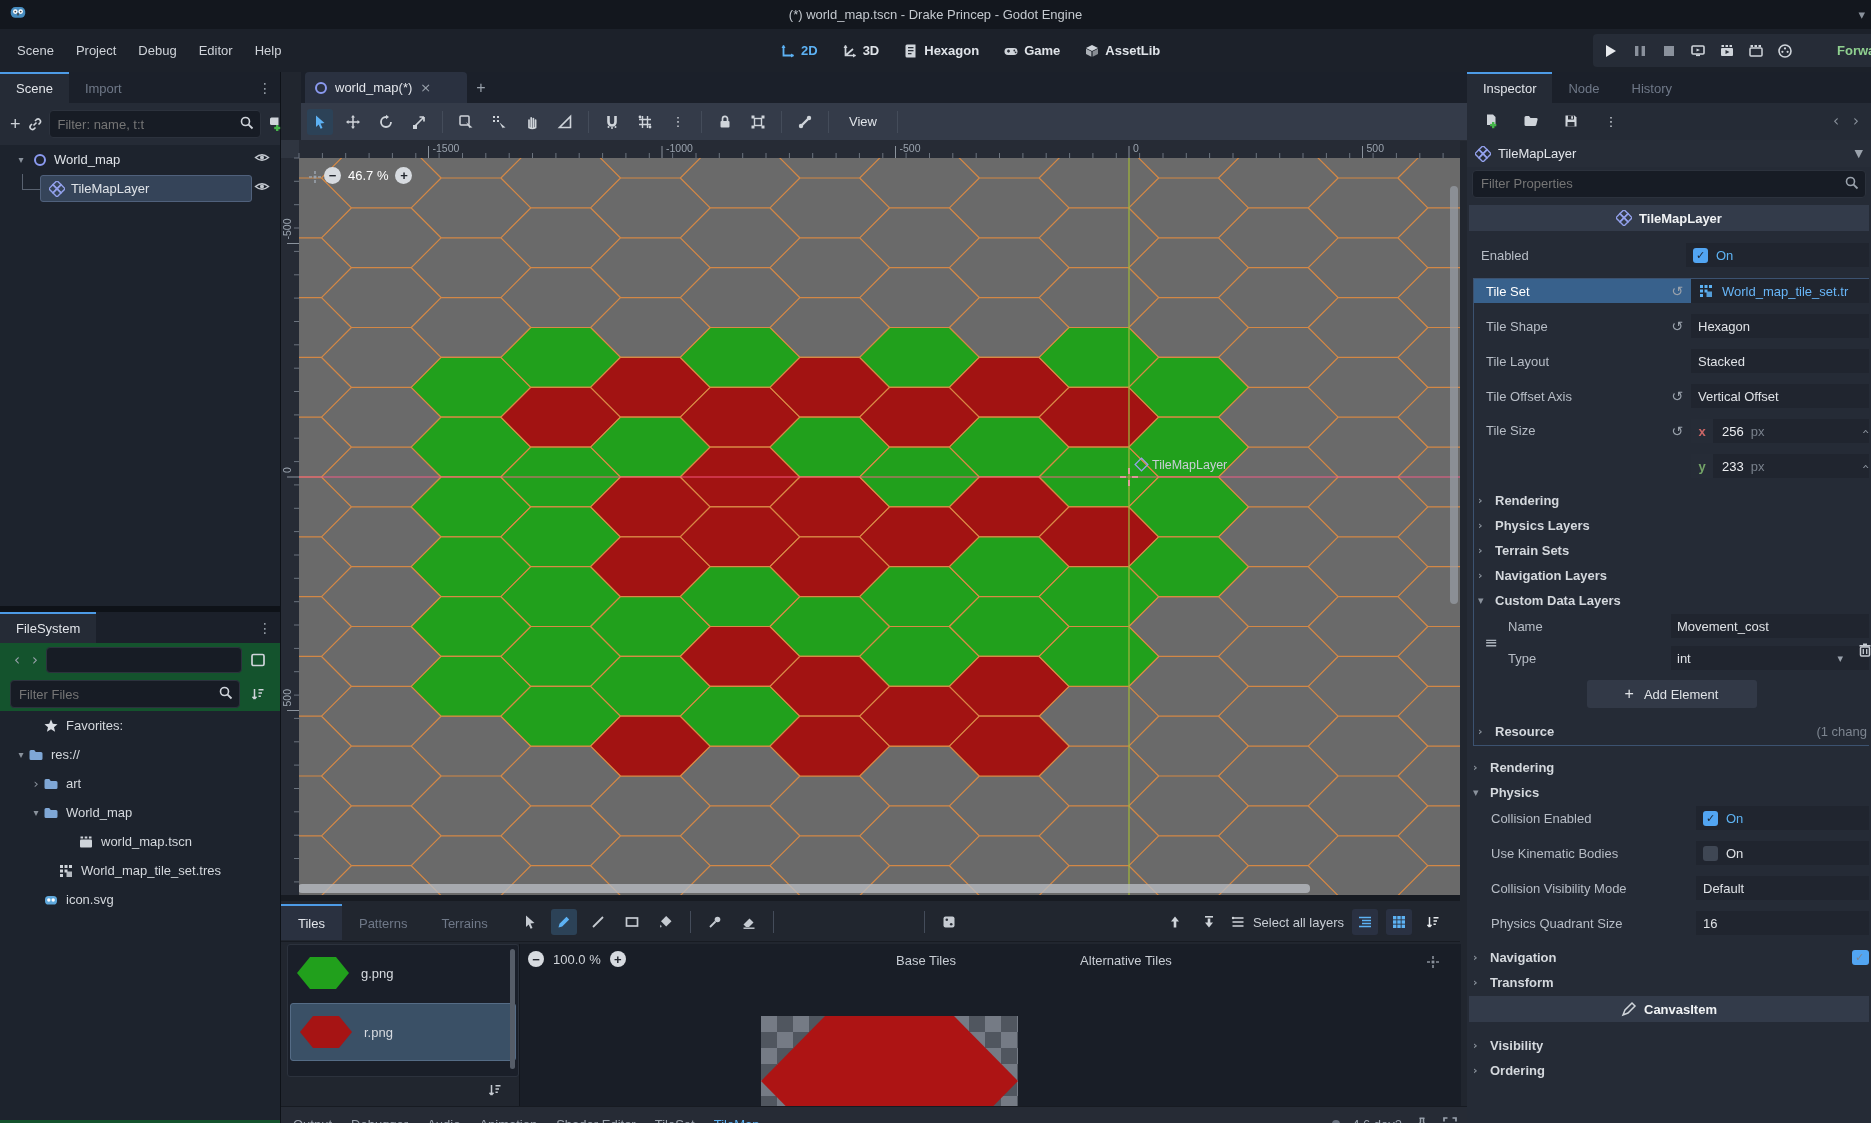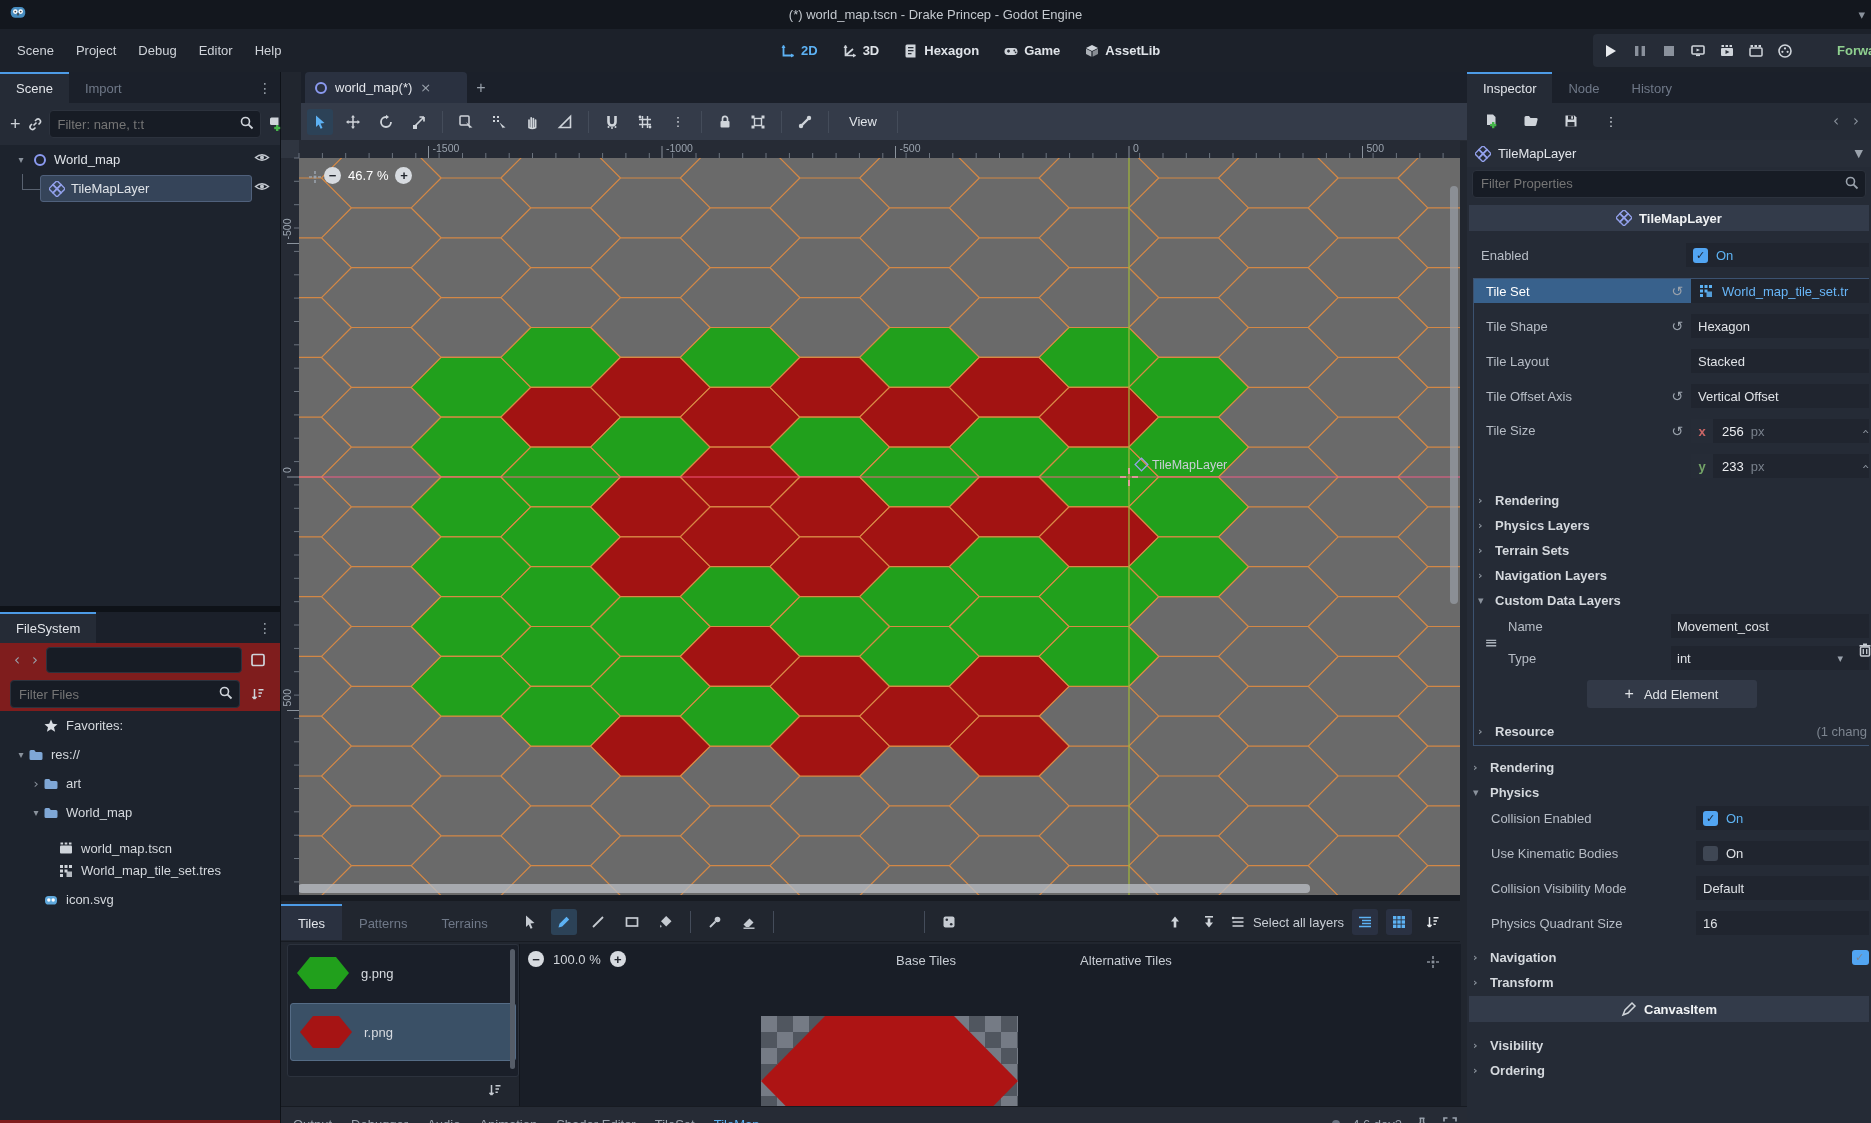--- a/index.html
+++ b/index.html
@@ -36,21 +36,21 @@
                 padding:0 26px 0 8px;font-size:13px;font-family:"Liberation Sans",sans-serif;outline:none;}
   .filter-wrap{position:relative;flex:1;display:flex;}
   .filter-search{position:absolute;right:6px;top:5px;}
   #scene-tree{height:461px;background:#1d232d;overflow:hidden;position:relative;}
   .tree-row{position:relative;height:29px;display:flex;align-items:center;}
   .tree-sel{position:absolute;left:40px;right:28px;top:1px;bottom:1px;background:#354459;border:1px solid #50617c;border-radius:3px;}
   .tree-label{margin-left:6px;color:#dfe3e8;position:relative;}
   .eye-btn{position:absolute;right:10px;top:6px;}
 
   
-  #fs-dock{left:0;top:612px;width:280px;height:511px;background:#7f1d1d;}
+  #fs-dock{left:0;top:612px;width:280px;height:511px;background:#14532d;}
   #fs-nav{height:34px;display:flex;align-items:center;gap:4px;padding:0 10px;}
   .nav-arrow{color:#9aa2ac;font-size:15px;padding:0 4px;font-family:"DejaVu Sans",sans-serif;}
   #fs-path{flex:1;height:24px;background:#171c25;border:1px solid #2c323d;border-radius:4px;color:#dfe2e6;padding:0 6px;font-size:12px;outline:none;font-family:"Liberation Sans",sans-serif;}
   #fs-filter-row{height:34px;display:flex;align-items:center;gap:6px;padding:0 10px;}
   #fs-tree{background:#1d232d;position:relative;height:409px;overflow:hidden;}
   .fs-row{height:29px;display:flex;align-items:center;color:#d4d8dd;}
   .fs-row .lbl{margin-left:7px;}
 
   
   #center{left:281px;top:72px;width:1289px;height:1051px;background:#21262f;padding-left:20px;}
@@ -405,21 +405,21 @@
         </div>
         <div class="fs-row" style="padding-left: 29px;">
           <span class="ico" style="color: rgb(138, 146, 156); font-size: 10px; width: 14px;">▾</span>
           <span class="ico">
             <svg width="16" height="16" viewBox="0 0 16 16" xmlns="http://www.w3.org/2000/svg">
               <path d="M1.5 4.5 Q1.5 3 3 3 H6.2 L7.8 5 H13 Q14.5 5 14.5 6.5 V11.5 Q14.5 13 13 13 H3 Q1.5 13 1.5 11.5 Z" fill="#7fa7d6"></path>
             </svg>
           </span>
           <span class="lbl">World_map</span>
         </div>
-        <div class="fs-row" style="padding-left: 44px; align-items: flex-end;">
+        <div class="fs-row" style="padding-left: 64px;">
           <span style="width: 14px;"></span>
           <span class="ico">
             <svg width="16" height="16" viewBox="0 0 16 16" xmlns="http://www.w3.org/2000/svg">
               <rect x="2" y="5.5" width="12" height="8" rx="1" fill="#cfd4da"></rect>
               <rect x="2.5" y="2.5" width="2.6" height="2" fill="#cfd4da"></rect>
               <rect x="6.7" y="2.5" width="2.6" height="2" fill="#cfd4da"></rect>
               <rect x="10.9" y="2.5" width="2.6" height="2" fill="#cfd4da"></rect>
             </svg>
           </span>
           <span class="lbl">world_map.tscn</span>

